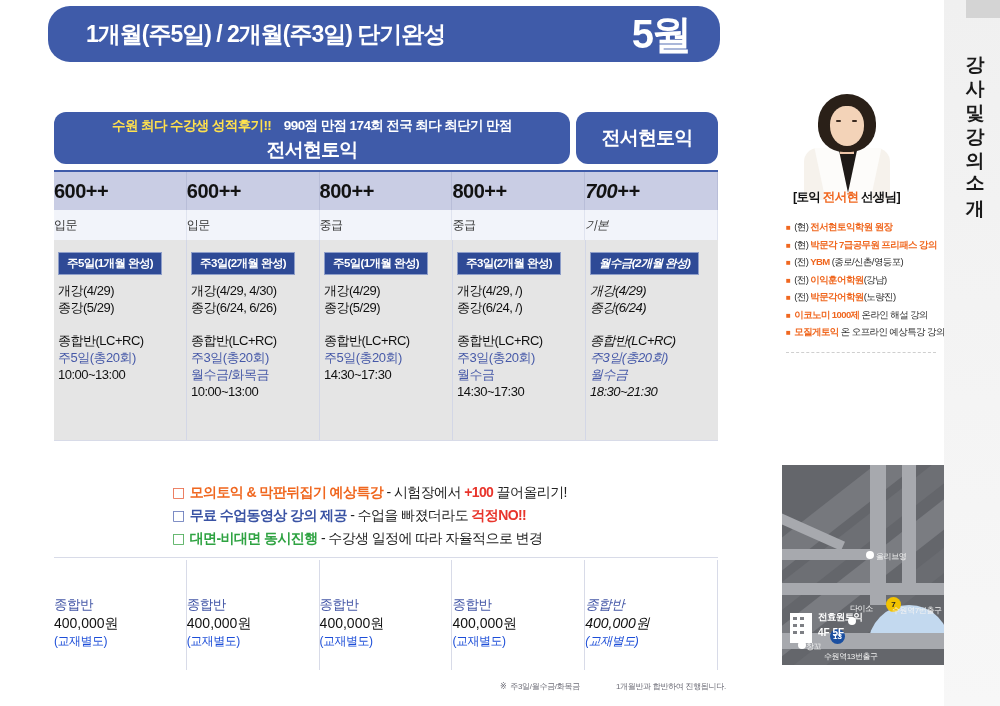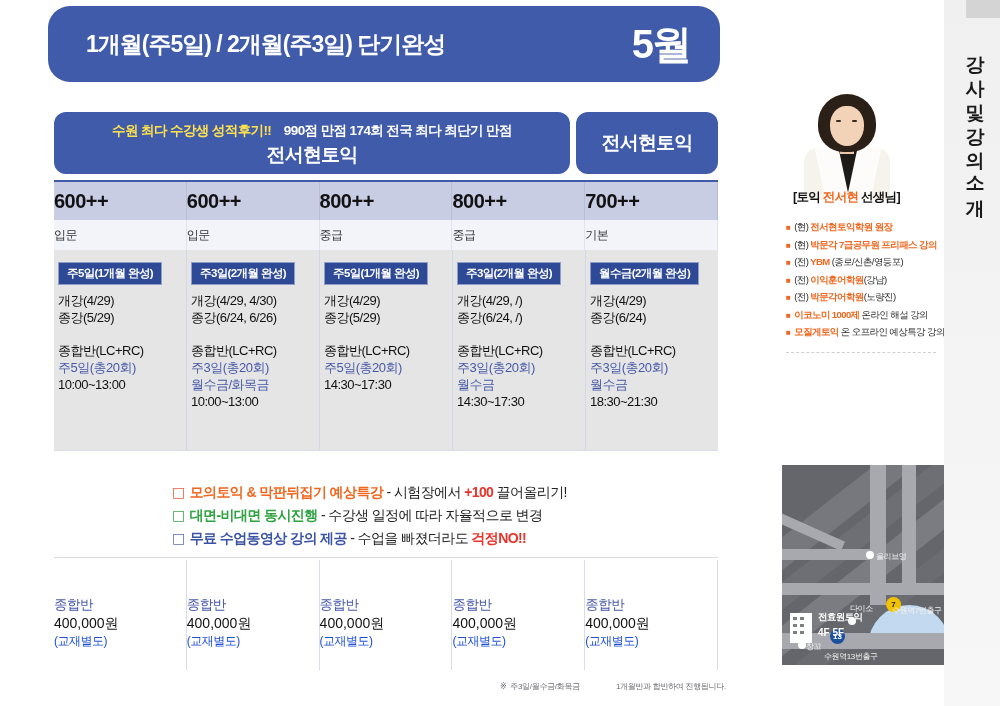--- a/index.html
+++ b/index.html
@@ -10,36 +10,36 @@
     overflow:hidden;
     position:relative;
   }
   .page{position:absolute;inset:0;background:#fff;}
 
   
   .main{position:absolute;left:0;top:0;width:762px;height:706px;background:#fff;}
 
   
   .title-banner{
-    position:absolute;left:48px;top:6px;width:672px;height:76px;
+    position:absolute;left:48px;top:6px;width:672px;height:56px;
     background:#3F5BA9;border-radius:22px;
     display:flex;align-items:center;justify-content:space-between;
     padding:0 30px 0 38px;box-sizing:border-box;
   }
   .title-banner .t-main{
     color:#ffffff;font-size:23px;font-weight:bold;letter-spacing:-1px;
   }
   .title-banner .t-month{
     color:#ffffff;font-size:40px;font-weight:bold;letter-spacing:-2px;
     line-height:1;
   }
 
   
   .tbl{position:absolute;left:54px;top:112px;width:664px;}
-  .hdr-row{display:flex;gap:6px;height:62px;}
+  .hdr-row{display:flex;gap:6px;height:52px;}
   .hdr-left{
     flex:0 0 516px;background:#3F5BA9;border-radius:12px;
     display:flex;flex-direction:column;align-items:center;justify-content:center;
     box-sizing:border-box;padding-top:3px;
   }
   .hdr-left .line1{font-size:13.5px;font-weight:bold;letter-spacing:-0.6px;white-space:nowrap;}
   .hdr-left .line1 .hl{color:#FFE14D;}
   .hdr-left .line1 .wt{color:#ffffff;}
   .hdr-left .line2{color:#ffffff;font-size:19px;font-weight:bold;letter-spacing:-0.8px;margin-top:2px;}
   .hdr-right{
@@ -48,21 +48,21 @@
   }
   .hdr-right span{color:#ffffff;font-size:19px;font-weight:bold;letter-spacing:-0.8px;}
 
   
   .grid{margin-top:6px;border-top:2px solid #3F5BA9;}
   .grid-row{display:flex;}
   .gcell{
     flex:1 1 0;box-sizing:border-box;
     border-right:1px solid #d3d7e6;
   }
-  .gcell:last-child{border-right:none;}
+  .gcell:last-child{border-right:none;font-style:italic;}
 
   .row-score .gcell{
     background:#C9CDE4;height:38px;line-height:38px;
     font-size:20px;font-weight:bold;color:#121212;letter-spacing:-0.5px;
     border-right:1px solid #b8bdd8;
   }
   .row-level .gcell{
     background:#F2F4FA;height:30px;line-height:30px;
     font-size:12px;color:#333;letter-spacing:-0.5px;
     border-right:1px solid #dfe3ef;
@@ -324,25 +324,25 @@
           </div>
 
         </div>
       </div>
     </div>
 
     <div class="notice">
       <div class="nline n1">
         <span class="nbox">□</span><span class="k">모의토익 &amp; 막판뒤집기 예상특강</span><span class="d"> - 시험장에서 </span><span class="r">+100</span><span class="d"> 끌어올리기!</span>
       </div>
+      <div class="nline n2">
+        <span class="nbox">□</span><span class="k">무료 수업동영상 강의 제공</span><span class="d"> - 수업을 빠졌더라도 </span><span class="r">걱정NO!!</span><span class="d"></span>
+      </div>
       <div class="nline n3">
         <span class="nbox">□</span><span class="k">대면-비대면 동시진행</span><span class="d"> - 수강생 일정에 따라 자율적으로 변경</span>
-      </div>
-      <div class="nline n2">
-        <span class="nbox">□</span><span class="k">무료 수업동영상 강의 제공</span><span class="d"> - 수업을 빠졌더라도 </span><span class="r">걱정NO!!</span><span class="d"></span>
       </div>
     </div>
 
     <div class="price-wrap">
       <div class="grid-row row-price">
         <div class="gcell">
           <div class="p1">종합반</div>
           <div class="p2">400,000원</div>
           <div class="p3">(교재별도)</div>
         </div>

